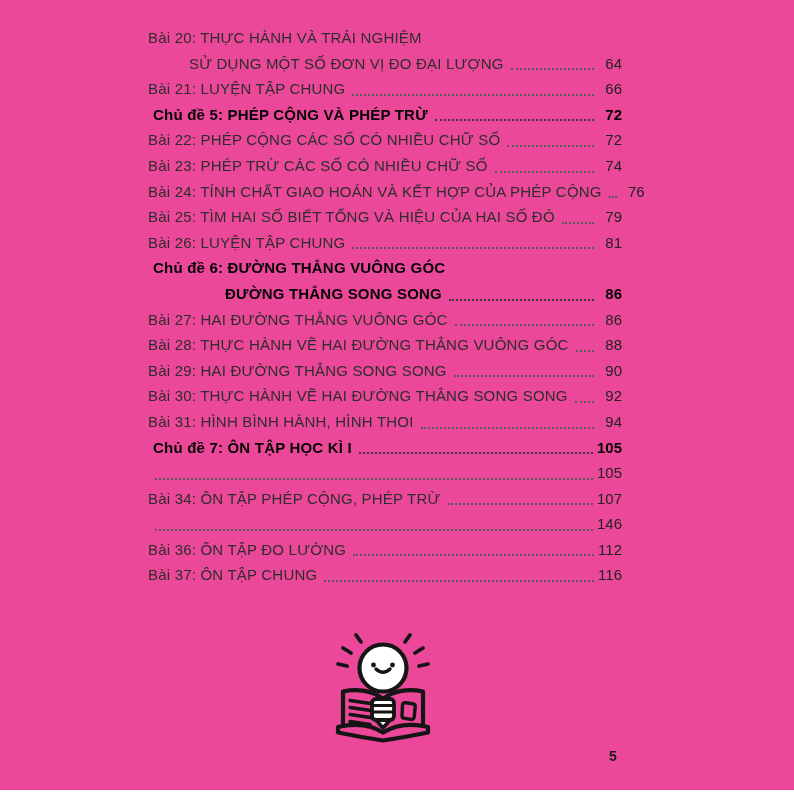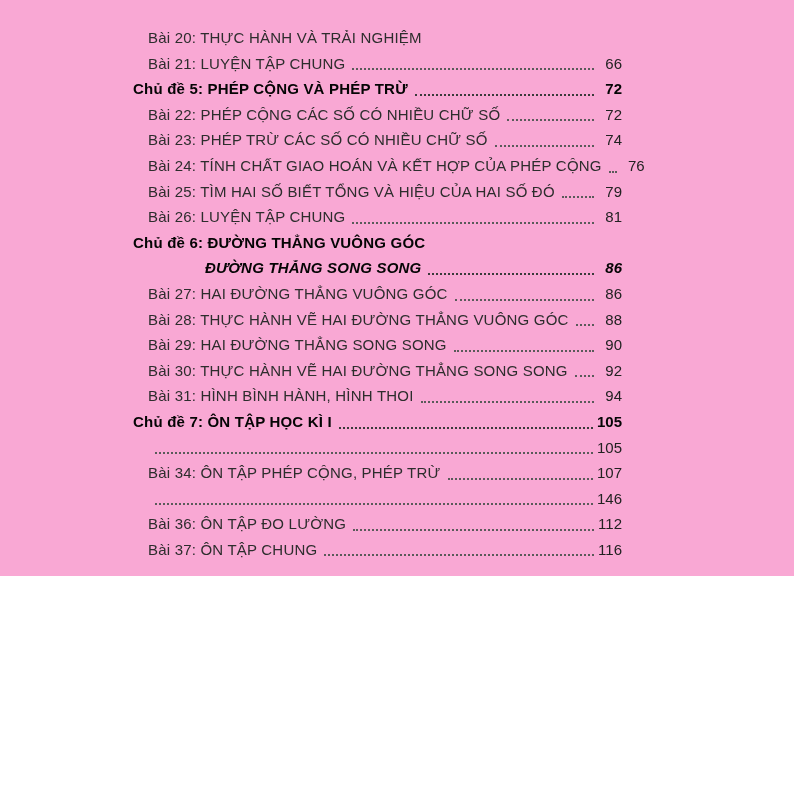--- a/index.html
+++ b/index.html
@@ -1,20 +1,20 @@
 <!DOCTYPE html>
 <html><head>
 <meta charset="utf-8">
 <style>
   html, body { margin: 0; padding: 0; background: #ffffff; }
   #page {
     position: relative;
     width: 794px;
-    height: 576px;
-    background: #f9a8d4;
+    height: 790px;
+    background: #ec4899;
     font-family: "Liberation Sans", sans-serif;
     overflow: hidden;
   }
   #toc {
     position: absolute;
     left: 133px;
     top: 25px;
     width: 489px;
   }
   .toc-row {
@@ -26,24 +26,25 @@
   .toc-label {
     font-size: 15px;
     line-height: 25.6px;
     letter-spacing: 0.2px;
     color: #2d2d2d;
     flex: 0 0 auto;
   }
   .toc-row.chapter .toc-label {
     font-weight: 700;
     color: #050505;
+    margin-left: 20px;
   }
   .toc-row.indent-1 { padding-left: 15px; }
   .toc-row.indent-2 { padding-left: 56px; }
-  .toc-row.indent-3 { padding-left: 72px; font-style: italic; }
+  .toc-row.indent-3 { padding-left: 72px; }
   .dots {
     flex: 1 1 auto;
     min-width: 8px;
     border-bottom: 2px dotted #5a5a5a;
     margin: 0 4px 6px 7px;
     height: 0;
   }
   .toc-row.chapter .dots { border-bottom-color: #3a3a3a; }
   .toc-page {
     flex: 0 0 auto;
@@ -75,20 +76,25 @@
 </head>
 <body>
 
 <div id="page">
 
   <div id="toc">
       <div class="toc-row lesson indent-1">
       <span class="toc-label">Bài 20: THỰC HÀNH VÀ TRẢI NGHIỆM</span>
 
     </div>
+      <div class="toc-row lesson indent-2">
+      <span class="toc-label">SỬ DỤNG MỘT SỐ ĐƠN VỊ ĐO ĐẠI LƯỢNG</span>
+      <span class="dots"></span>
+      <span class="toc-page">64</span>
+    </div>
       <div class="toc-row lesson indent-1">
       <span class="toc-label">Bài 21: LUYỆN TẬP CHUNG</span>
       <span class="dots"></span>
       <span class="toc-page">66</span>
     </div>
       <div class="toc-row chapter indent-0">
       <span class="toc-label">Chủ đề 5: PHÉP CỘNG VÀ PHÉP TRỪ</span>
       <span class="dots"></span>
       <span class="toc-page">72</span>
     </div>

